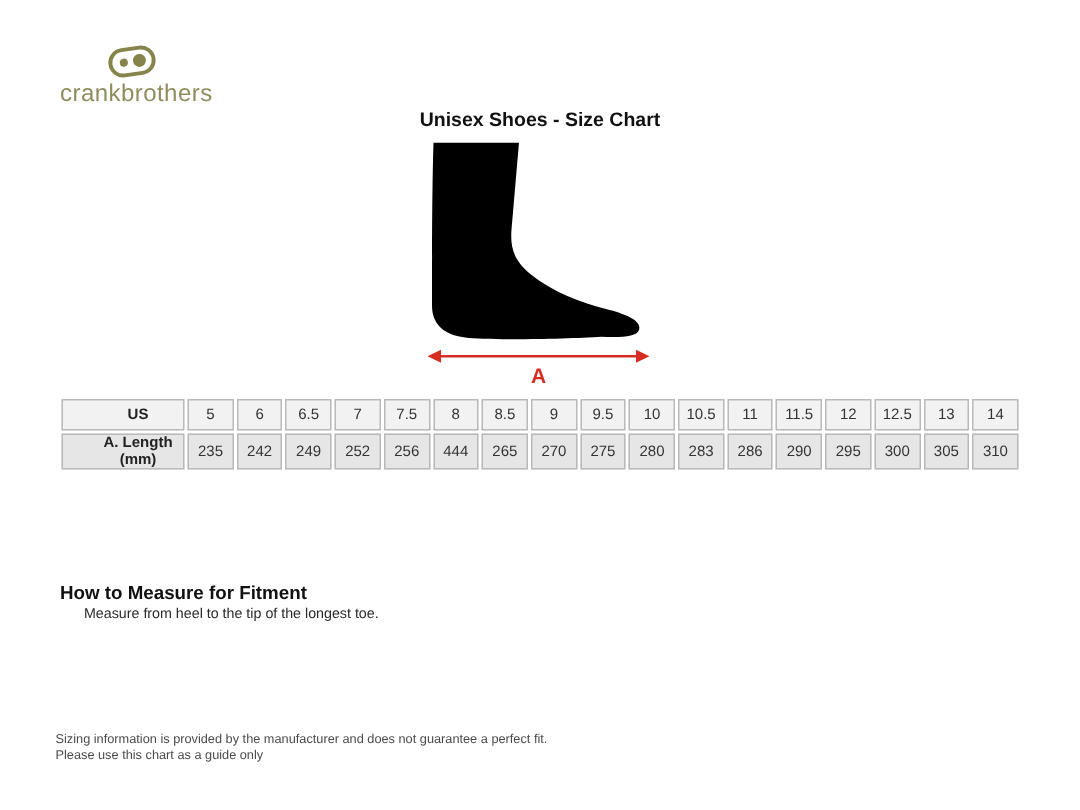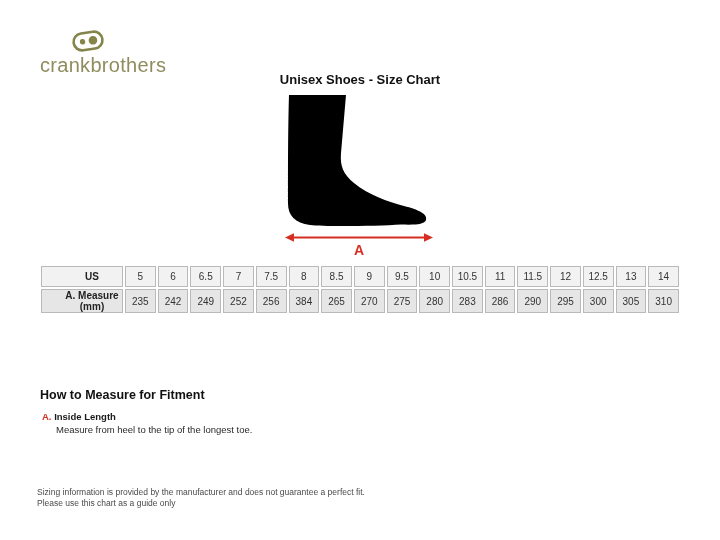--- a/index.html
+++ b/index.html
@@ -4,21 +4,21 @@
 <style>
   * { margin: 0; padding: 0; box-sizing: border-box; }
   html, body { width: 720px; height: 540px; background: #ffffff; overflow: hidden; }
   body { font-family: "Liberation Sans", sans-serif; color: #1a1a1a; position: relative; }
 
   .page { position: relative; width: 720px; height: 540px; background: #fff; }
 
   
   .brand { position: absolute; left: 40px; top: 28px; width: 140px; }
   .logo-icon { position: absolute; left: 30px; top: 0; }
-  .brand-name { position: absolute; left: 0; top: 26px; font-size: 20px; letter-spacing: 0.3px;
+  .brand-name { position: absolute; left: 0; top: 26px; font-size: 16px; letter-spacing: 0.3px;
                 color: #8f8d5e; font-weight: 400; }
 
   
   .title { position: absolute; left: 0; top: 72px; width: 720px; text-align: center;
            font-size: 13px; font-weight: 700; color: #111; }
 
   
   .diagram { position: absolute; left: 284px; top: 95px; width: 150px; height: 162px; }
   .foot-svg { position: absolute; left: 0; top: 0; }
   .arrow-svg { position: absolute; left: 0; top: 136px; }
@@ -101,45 +101,44 @@
           <td>10</td>
           <td>10.5</td>
           <td>11</td>
           <td>11.5</td>
           <td>12</td>
           <td>12.5</td>
           <td>13</td>
           <td>14</td>
         </tr>
         <tr>
-          <th>A. Measure (mm)</th>
+          <th>A. Length (mm)</th>
           <td>235</td>
           <td>242</td>
           <td>249</td>
           <td>252</td>
           <td>256</td>
-          <td>384</td>
+          <td>444</td>
           <td>265</td>
           <td>270</td>
           <td>275</td>
           <td>280</td>
           <td>283</td>
           <td>286</td>
           <td>290</td>
           <td>295</td>
           <td>300</td>
           <td>305</td>
           <td>310</td>
         </tr>
       </tbody>
   </table>
 
   <div class="measure">
     <h2>How to Measure for Fitment</h2>
-    <p class="measure-item-title"><span class="red-key">A.</span>&nbsp;<span>Inside Length</span></p>
     <p class="measure-item-desc">Measure from heel to the tip of the longest toe.</p>
   </div>
 
   <div class="footer">
     <div>Sizing information is provided by the manufacturer and does not guarantee a perfect fit.</div>
     <div>Please use this chart as a guide only</div>
   </div>
 
 </div>
 

